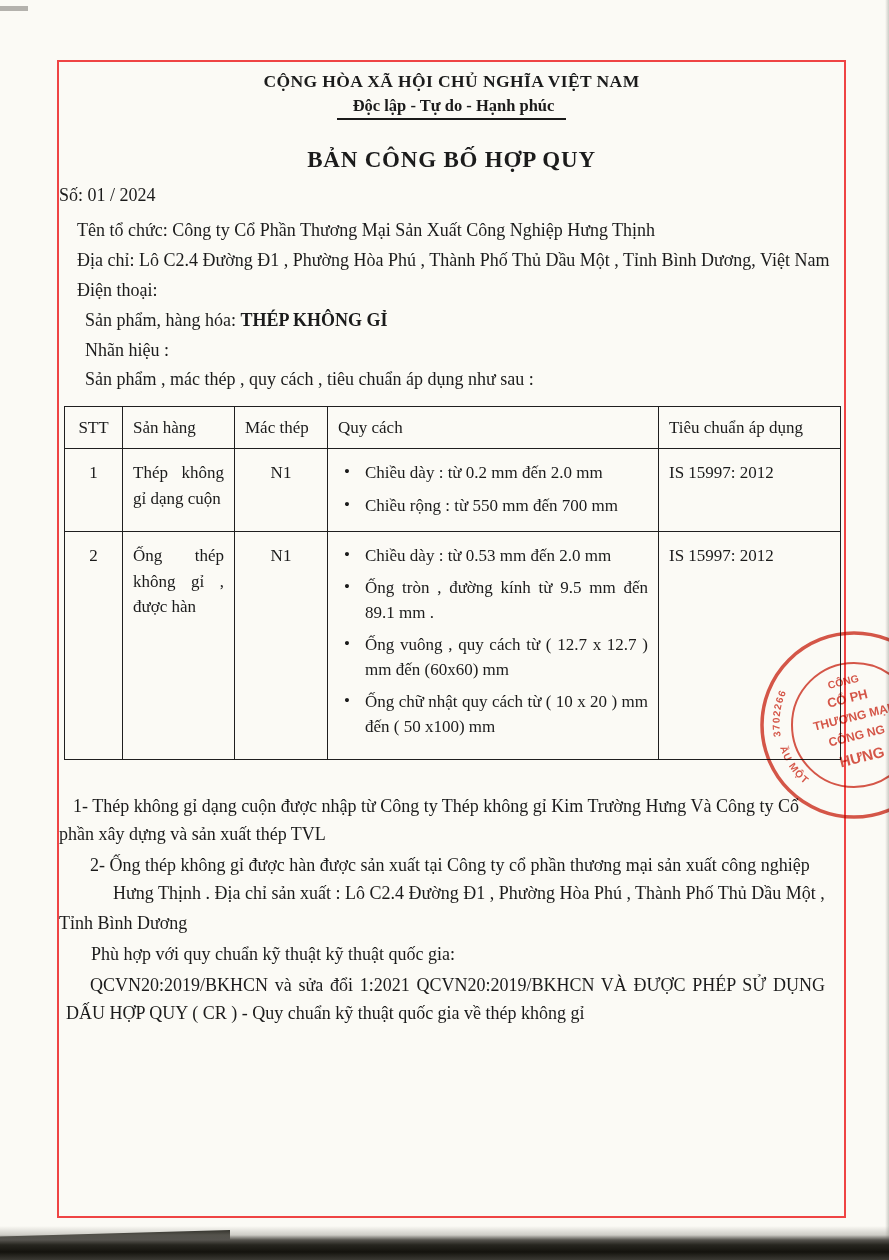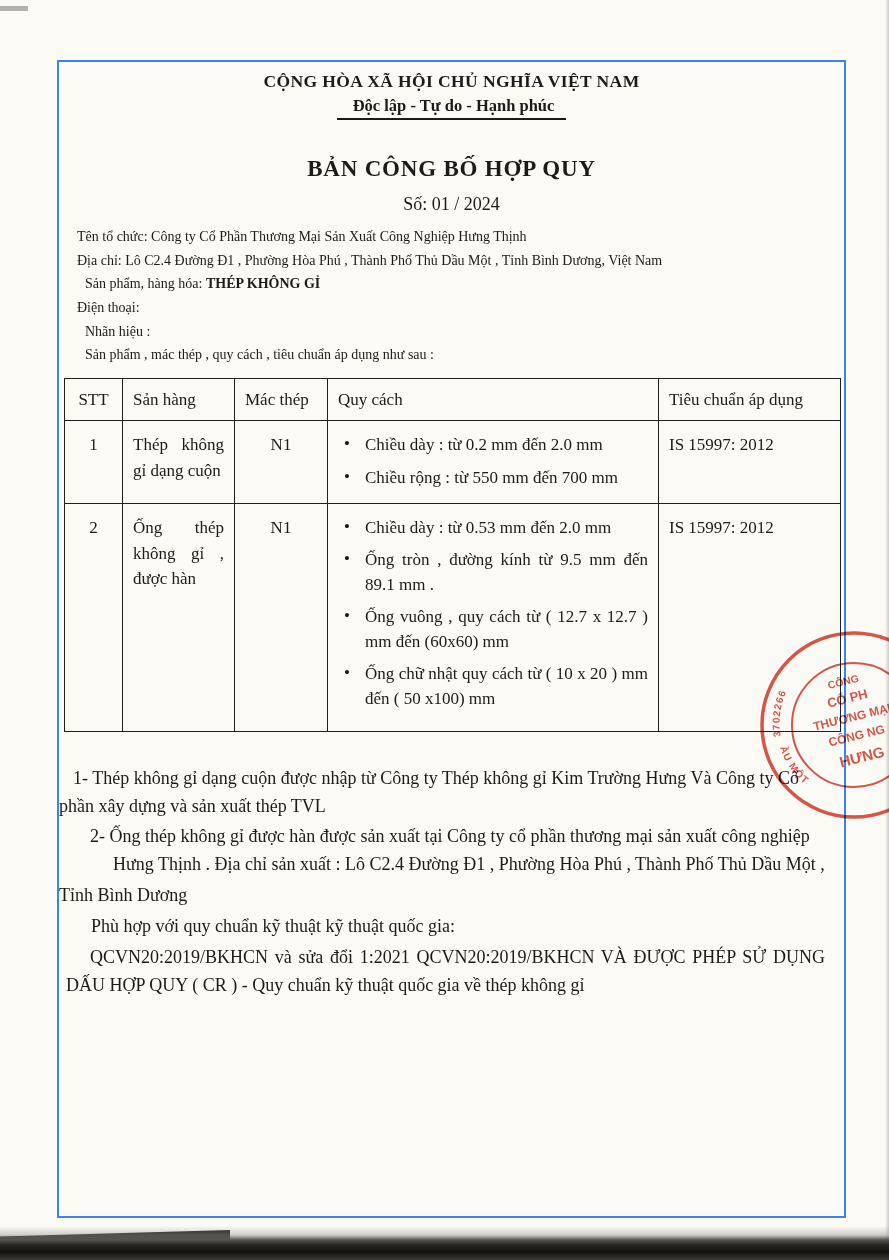--- a/index.html
+++ b/index.html
@@ -23,32 +23,32 @@
       #55534e 14px,
       #26251f 19px,
       #14130e 26px,
       #3b3a34 34px);
   }
   .scan-wedge { position:absolute; left:0; bottom:16px; width:230px; height:14px; background:#1d1c16; transform:skewY(-1.6deg); transform-origin:right bottom; }
 
   
   .frame {
     position:absolute; left:57px; top:60px; width:789px; height:1158px;
-    border:2px solid #3b82f6;
+    border:2px solid #ef4444;
   }
 
   .nat-header { text-align:center; margin-top:9px; }
   .nat-country { font-weight:bold; font-size:17.5px; letter-spacing:.4px; }
   .nat-motto { font-weight:bold; font-size:16.5px; margin-top:4px; }
   .nat-motto span { display:inline-block; border-bottom:2px solid #1a1a1a; padding:0 12px 2px 16px; }
 
-  .doc-title { text-align:center; font-size:23px; font-weight:bold; letter-spacing:.8px; margin-top:36px; }
-  .doc-number { text-align:center; font-size:18px; margin-top:12px; }
+  .doc-title { text-align:center; font-size:23px; font-weight:bold; letter-spacing:.8px; margin-top:27px; }
+  .doc-number { font-size:18px; margin-top:12px; }
 
-  .body-text { font-size:14px; line-height:1.55; }
+  .body-text { font-size:18px; line-height:1.55; }
   p.info { margin:2px 12px 2px 18px; }
   p.info.indent { margin-left:26px; }
   p.info:first-of-type { margin-top:11px; }
   .bold { font-weight:bold; }
 
   
   table.spec-table {
     border-collapse:collapse; table-layout:fixed;
     width:776px; margin:12px 4px 0 5px;
     font-size:17px;
@@ -86,22 +86,22 @@
     <div class="nat-country">CỘNG HÒA XÃ HỘI CHỦ NGHĨA VIỆT NAM</div>
     <div class="nat-motto"><span>Độc lập - Tự do - Hạnh phúc</span></div>
   </div>
 
   <div class="doc-title">BẢN CÔNG BỐ HỢP QUY</div>
   <div class="doc-number">Số: 01 / 2024</div>
 
   <div class="body-text">
     <p class="info">Tên tổ chức: Công ty Cổ Phần Thương Mại Sản Xuất Công Nghiệp Hưng Thịnh</p>
     <p class="info">Địa chỉ: Lô C2.4 Đường Đ1 , Phường Hòa Phú , Thành Phố Thủ Dầu Một , Tỉnh Bình Dương, Việt Nam</p>
+    <p class="info">Điện thoại:</p>
     <p class="info indent"><span>Sản phẩm, hàng hóa: </span><span class="bold">THÉP KHÔNG GỈ</span></p>
-    <p class="info">Điện thoại:</p>
     <p class="info indent">Nhãn hiệu :</p>
     <p class="info indent">Sản phẩm , mác thép , quy cách , tiêu chuẩn áp dụng như sau :</p>
   </div>
 
   <table class="spec-table">
     <colgroup>
       <col style="width:58px">
         <col style="width:112px">
         <col style="width:93px">
         <col style="width:331px">

